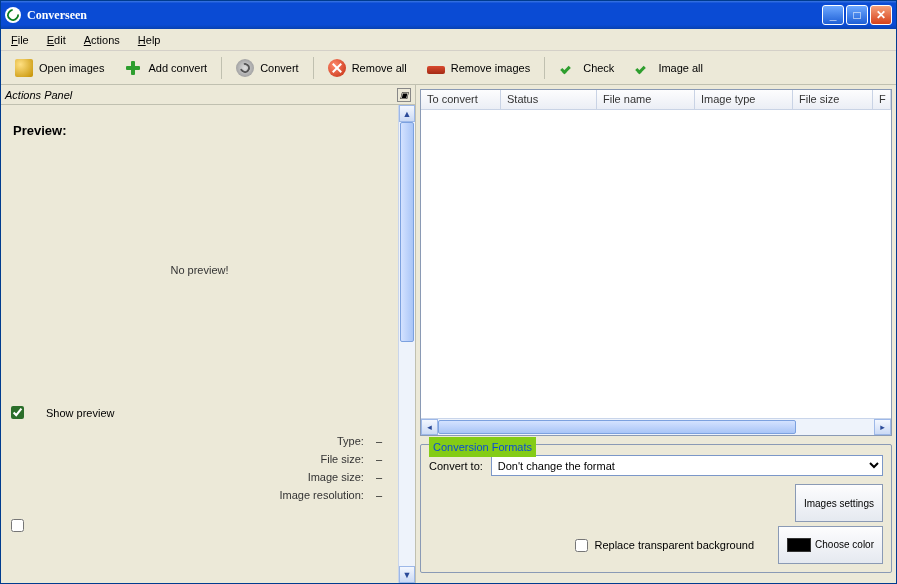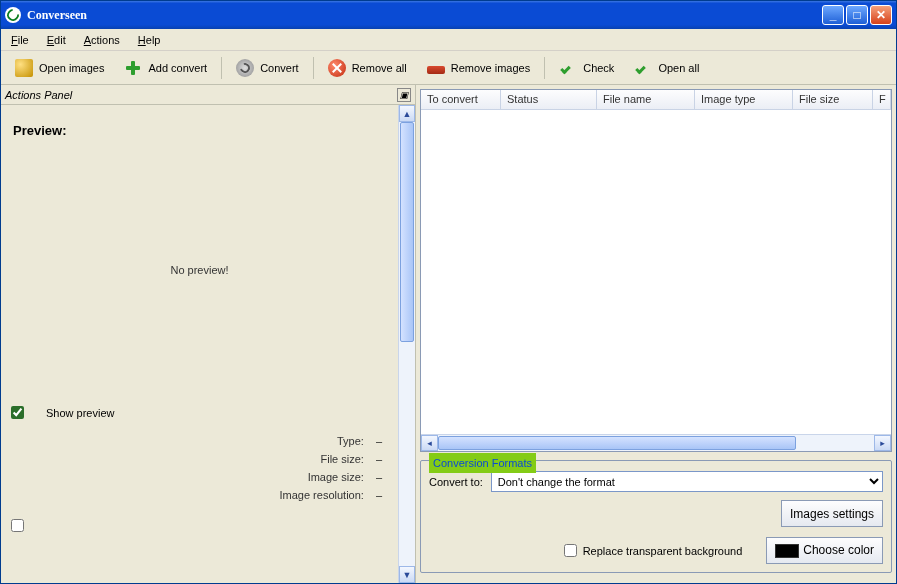--- a/index.html
+++ b/index.html
@@ -43,23 +43,23 @@
 .fl-col { border-right: 1px solid #c9d3e5; padding: 3px 6px; white-space: nowrap; overflow: hidden; color: #333; }
 .fl-body { flex: 1; }
 .fl-hscroll { height: 17px; display: flex; background: #eef3fb; border-top: 1px solid #c9d5ea; }
 .fl-hscroll .sb-btn { width: 17px; background: linear-gradient(to bottom, #f3f7ff, #cbdaf5); border: 1px solid #9db8e8; display: flex; align-items: center; justify-content: center; font-size: 9px; color: #2a4a99; }
 .fl-hscroll .track { flex: 1; position: relative; }
 .fl-hscroll .thumb { position: absolute; top: 1px; bottom: 1px; left: 0; width: 82%; background: linear-gradient(to bottom, #d4e2ff, #a9c5f7); border: 1px solid #7ca1df; border-radius: 2px; }
 .group { margin-top: 8px; border: 1px solid #8a9ab5; border-radius: 2px; padding: 10px 8px 8px 8px; position: relative; }
 .group .legend { position: absolute; top: -8px; left: 8px; background: #84cc16; padding: 4px 4px; color: #0a4bd4; font-size: 11px; }
 .convert-row { display: flex; align-items: center; gap: 8px; }
 .convert-row select { flex: 1; height: 21px; border: 1px solid #7b97c8; background: #fff; font-size: 11px; padding: 1px 2px; }
-.btn { border: 1px solid #8a9ab5; background: linear-gradient(to bottom, #fdfdfe, #e5e9f0); padding: 3px 8px; height: 27px; font-size: 12px; cursor: default; }
+.btn { border: 1px solid #8a9ab5; background: linear-gradient(to bottom, #fdfdfe, #e5e9f0); padding: 3px 8px; height: 38px; font-size: 10px; cursor: default; }
 .row2 { display: flex; justify-content: flex-end; margin-top: 8px; }
-.row3 { display: flex; justify-content: flex-end; align-items: center; gap: 6px; margin-top: 10px; }
+.row3 { display: flex; justify-content: flex-end; align-items: center; gap: 6px; margin-top: 4px; }
 .color-swatch { width: 24px; height: 14px; background: #000; border: 1px solid #333; display: inline-block; vertical-align: middle; margin-right: 4px; }
 input[type=checkbox] { width: 13px; height: 13px; accent-color: #2b6e2a; }
 
 .ic-open { background: radial-gradient(circle at 30% 30%, #ffe082, #c49000); border-radius: 2px; }
 .ic-add { position: relative; }
 .ic-add::before { content: ""; position: absolute; left: 7px; top: 2px; width: 4px; height: 14px; background: #2e9e2e; border-radius: 1px; }
 .ic-add::after { content: ""; position: absolute; top: 7px; left: 2px; width: 14px; height: 4px; background: #2e9e2e; border-radius: 1px; }
 .ic-convert { background: radial-gradient(circle at 50% 50%, #dedede, #8a8a8a); border-radius: 50%; position: relative; }
 .ic-convert::after { content: ""; position: absolute; inset: 4px; border: 2px solid #555; border-radius: 50%; border-left-color: transparent; transform: rotate(30deg); }
 .ic-remove { background: linear-gradient(to bottom, #d94a2f, #a42a14); border-radius: 2px; height: 8px !important; margin-top: 5px; }
@@ -115,21 +115,21 @@
         <span class="icon ic-remove"></span>
         <span>Remove images</span>
       </div>
     <div class="sep"></div>
     <div class="tb-btn">
         <span class="icon ic-check"></span>
         <span>Check</span>
       </div>
     <div class="tb-btn">
         <span class="icon ic-check"></span>
-        <span>Open all</span>
+        <span>Image all</span>
       </div>
   </div>
 
   <div class="content">
     <div class="actions-panel">
       <div class="ap-header">
         <span>Actions Panel</span>
         <span class="float-btn">▣</span>
       </div>
       <div class="ap-body">

